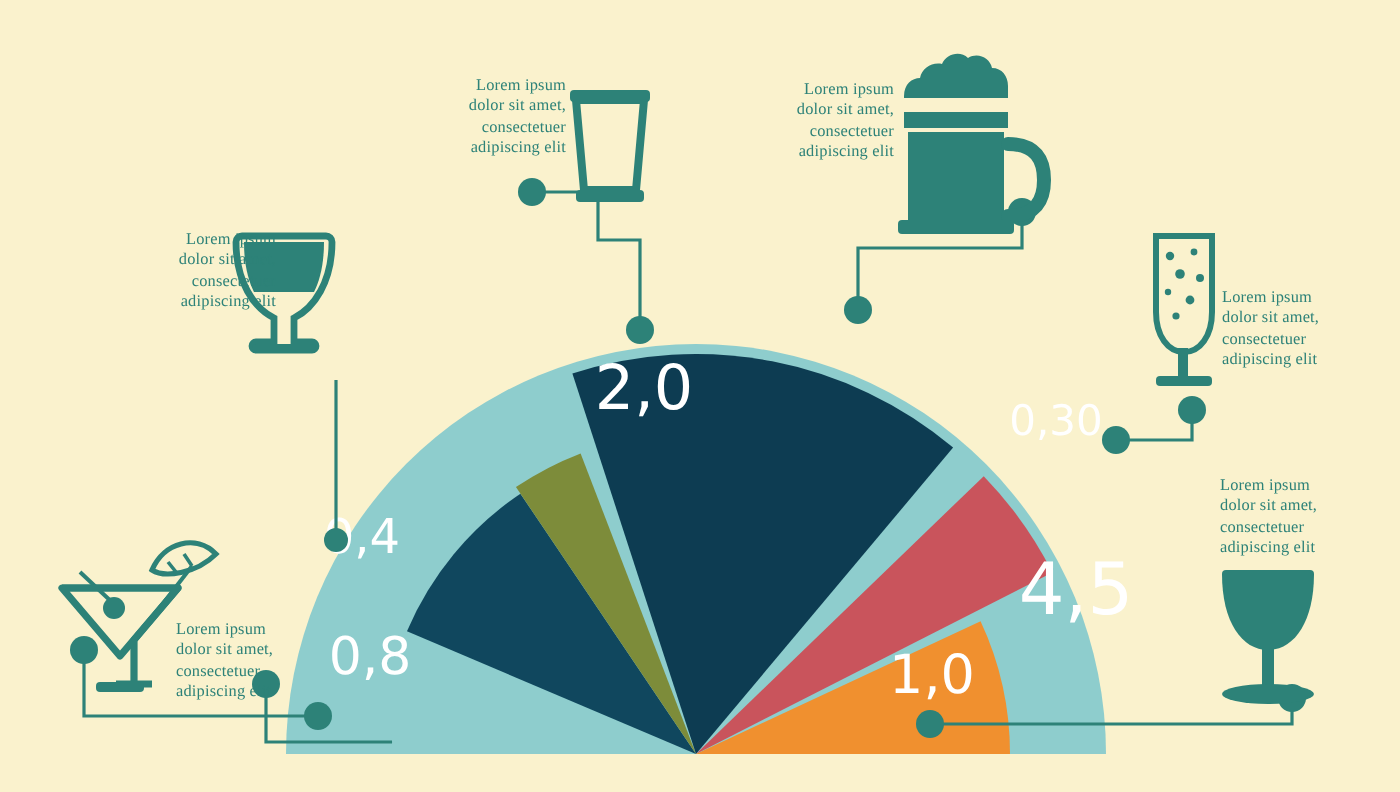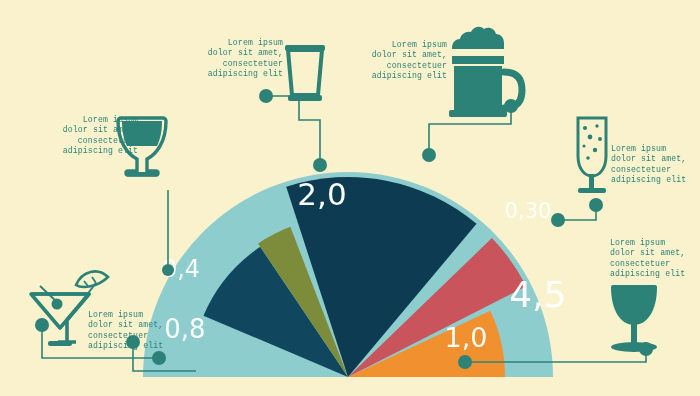--- a/index.html
+++ b/index.html
@@ -6,21 +6,21 @@
   body{
     width:700px;height:396px;overflow:hidden;
     background:#faf2cd;
     font-family:"DejaVu Sans", sans-serif;
     position:relative;
   }
   #stage{position:absolute;inset:0;width:700px;height:396px;}
   svg.layer{position:absolute;left:0;top:0;width:700px;height:396px;}
   .callout{position:absolute;}
   .callout-text{
-    font-family:Liberation Mono, monospace;
+    font-family:Liberation Serif, serif;
     font-size:8.2px;
     line-height:10.4px;
     color:#2d8278;
     white-space:pre-line;
     letter-spacing:0.1px;
   }
   .wedge-label{
     fill:#ffffff;
     font-family:"DejaVu Sans", sans-serif;
     font-weight:400;

